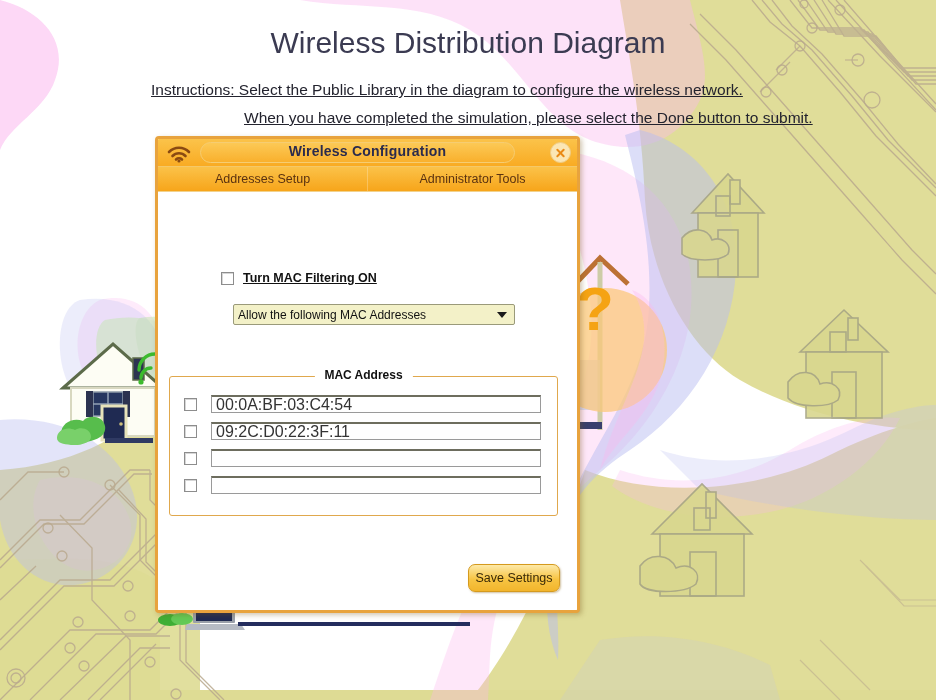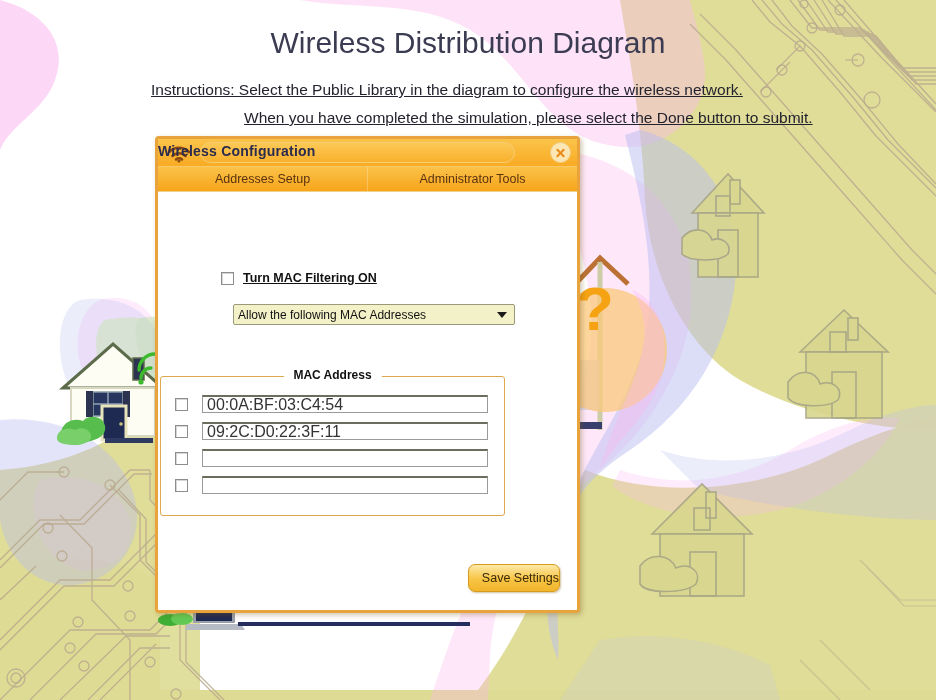--- a/index.html
+++ b/index.html
@@ -41,21 +41,21 @@
     position: absolute;
     left: 42px; right: 62px; top: 3px;
     height: 21px;
     border: 1px solid #f6cd72;
     border-radius: 11px;
     background: linear-gradient(#fcc956, #f9b02d);
   }
   .title-text {
     position: absolute;
     left: 0; right: 0; top: 4px;
-    text-align: left;
+    text-align: center;
     font-size: 14px; font-weight: bold;
     color: #2b2b4d;
     letter-spacing: .2px;
   }
   .wifi-icon {
     position: absolute; left: 8px; top: 4px;
     width: 26px; height: 20px;
   }
   .close-btn {
     position: absolute; right: 6px; top: 3px;
@@ -139,22 +139,22 @@
   .dropdown .dd-val { flex: 1; }
   .dd-arrow {
     width: 0; height: 0;
     border-left: 5px solid transparent;
     border-right: 5px solid transparent;
     border-top: 6px solid #1a1a1a;
     margin-right: 3px;
   }
 
   .fieldset {
-    position: absolute; left: 2px; top: 184px;
-    width: 345px; height: 140px;
+    position: absolute; left: 11px; top: 184px;
+    width: 389px; height: 140px;
     border: 1px solid #e0a84d;
     border-radius: 3px;
     padding-left: 30px;
   }
   .fieldset-legend {
     position: absolute; left: 50%; top: -9px;
     transform: translateX(-50%);
     background: #ffffff;
     padding: 0 10px;
     font-size: 12px; font-weight: bold; color: #111;
@@ -175,21 +175,21 @@
     font-family: "Liberation Sans", sans-serif;
     cursor: text;
   }
 
   .save-btn {
     position: absolute; right: 17px; bottom: 19px;
     width: 92px; height: 28px;
     border: 1px solid #d59a1e;
     border-radius: 7px;
     background: linear-gradient(#fde9a8, #f7c443 55%, #f2b52c);
-    display: flex; align-items: center; justify-content: flex-end;
+    display: flex; align-items: center; justify-content: center;
     font-size: 12.5px; color: #3a2a08;
     cursor: pointer;
     box-shadow: 1px 1px 2px rgba(140,100,20,.4);
   }
 
   
   #page-title {
     position: absolute; left: 0; right: 0; top: 26px;
     text-align: center;
     font-size: 30px;

